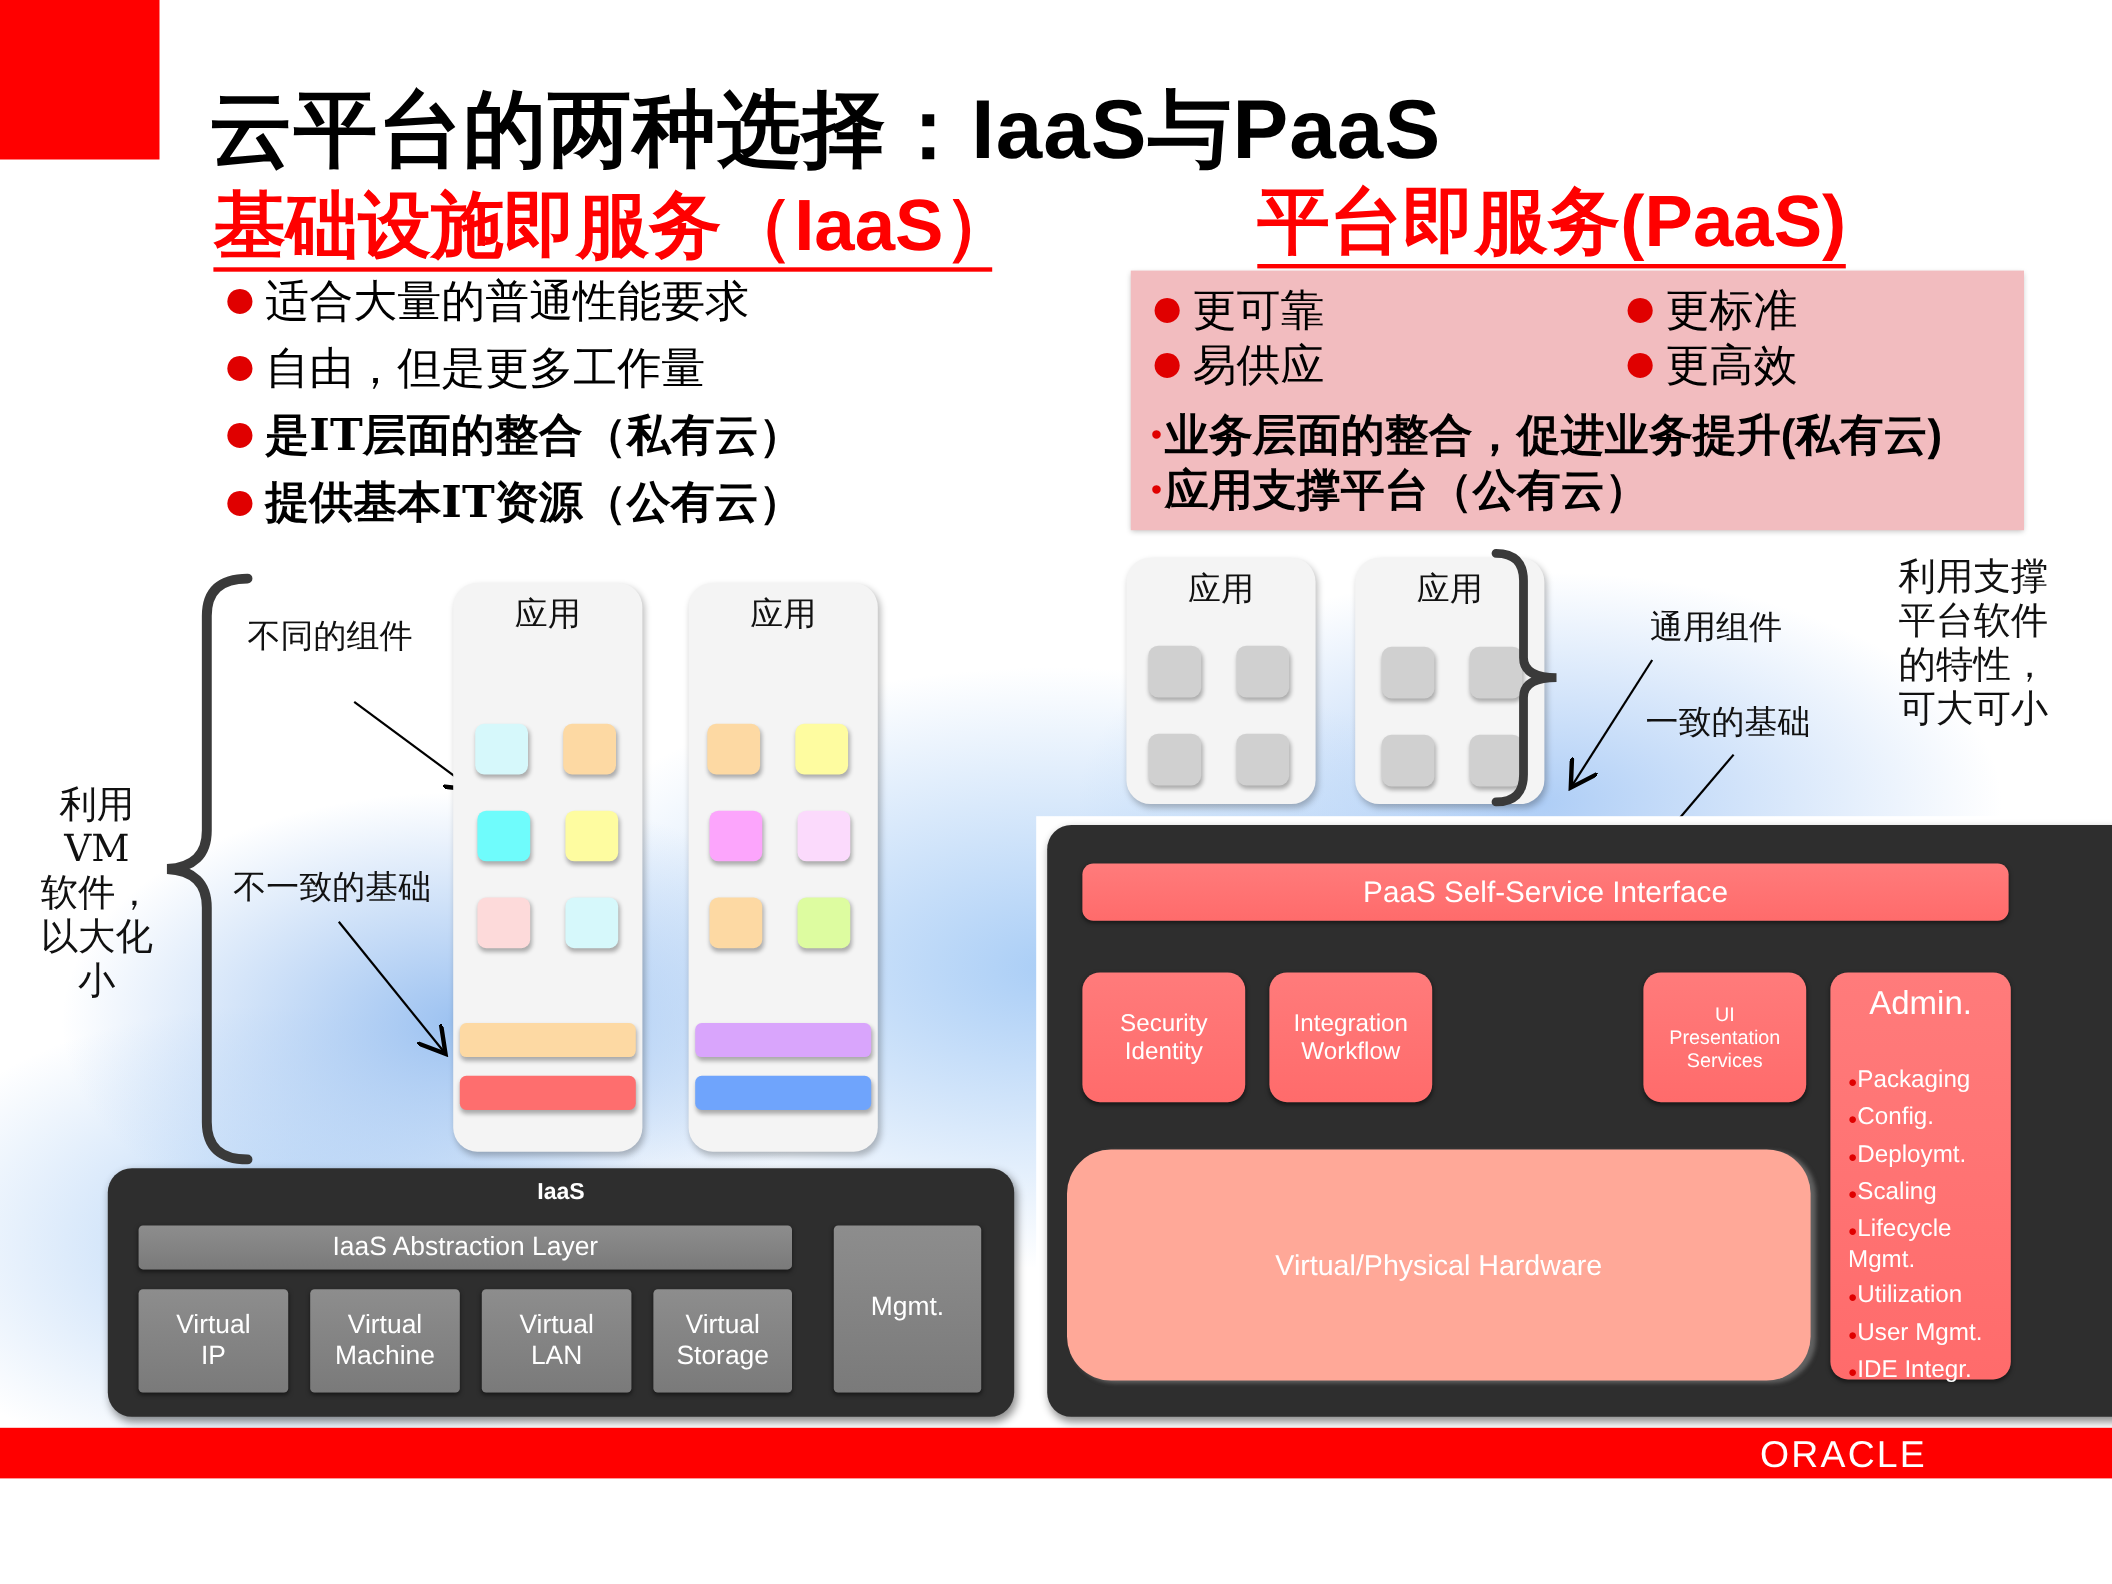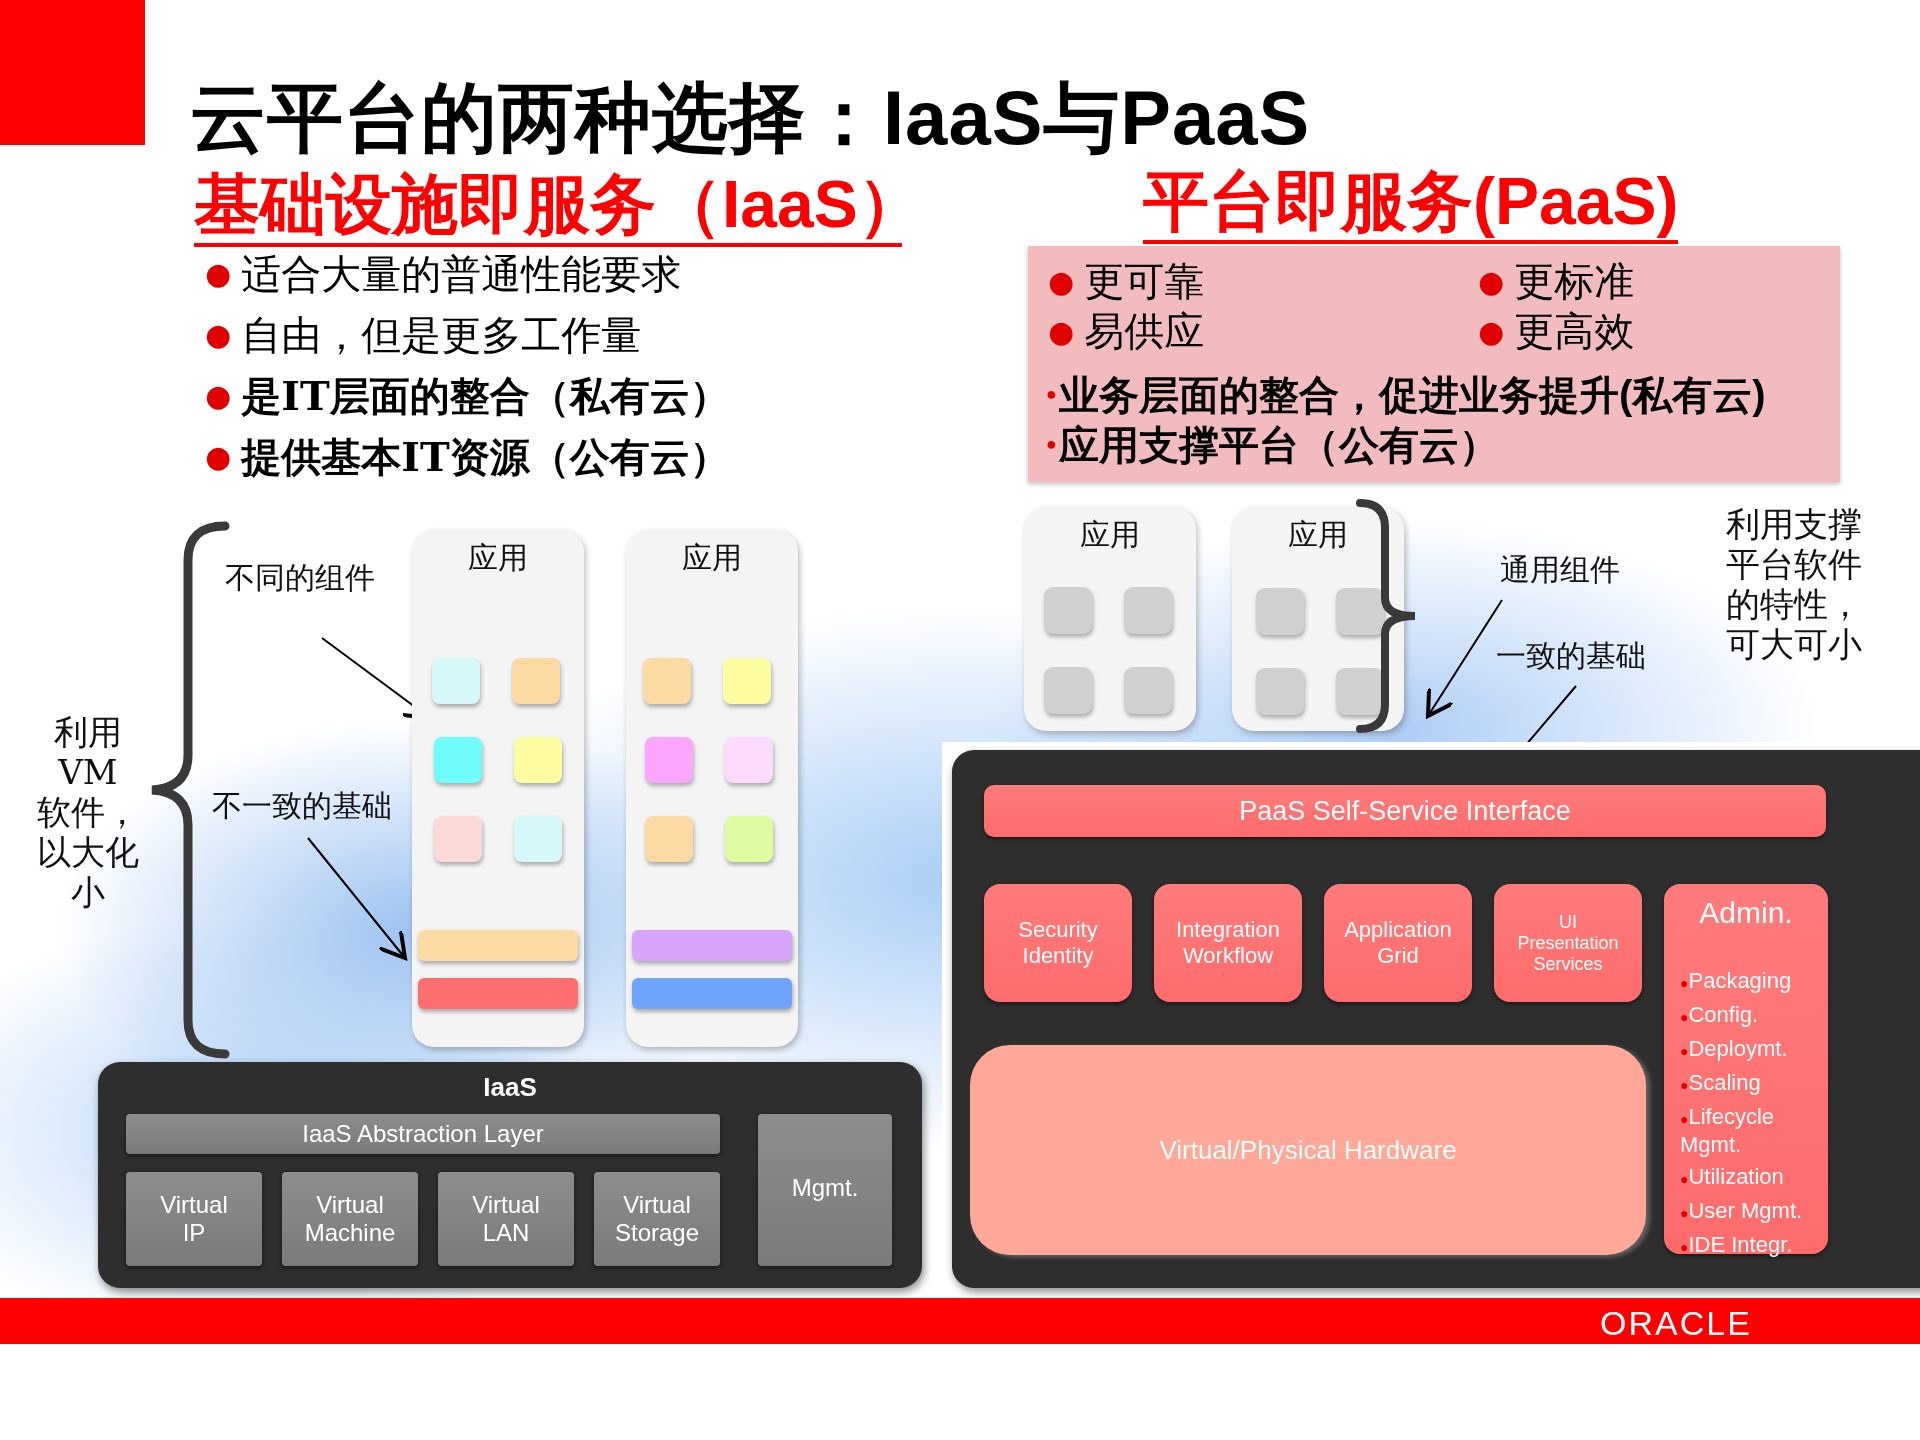--- a/index.html
+++ b/index.html
@@ -106,21 +106,21 @@
   <div class="tile" style="left: 97px; top: 128px; background: rgb(254, 252, 160);"></div>
   <div class="tile" style="left: 19px; top: 207px; background: rgb(252, 165, 252);"></div>
   <div class="tile" style="left: 99px; top: 207px; background: rgb(251, 218, 252);"></div>
   <div class="tile" style="left: 19px; top: 286px; background: rgb(253, 217, 163);"></div>
   <div class="tile" style="left: 99px; top: 286px; background: rgb(221, 252, 160);"></div>
   <div class="bar" style="left: 6px; top: 400px; width: 160px; background: rgb(217, 165, 252);"></div>
   <div class="bar" style="left: 6px; top: 448px; width: 160px; background: rgb(111, 164, 252);"></div>
 </div>
 
 <div class="abs dark-panel" style="left:98px;top:1062px;width:824px;height:226px;">
-  <div class="abs" style="left:0;top:10px;width:824px;text-align:center;color:#fff;font-family:'Liberation Sans',sans-serif;font-weight:bold;font-size:26px;">IaaS</div>
+  <div class="abs" style="left:0;top:10px;width:824px;text-align:center;color:#fff;font-family:'Liberation Sans',sans-serif;font-weight:bold;font-size:21px;">IaaS</div>
   <div class="gray-block" style="left:28px;top:52px;width:594px;height:40px;font-size:24px;">IaaS Abstraction Layer</div>
   <div class="gray-block" style="left:28px;top:110px;width:136px;height:94px;font-size:24px;flex-direction:column;">
       <span>Virtual</span>
       <span>IP</span>
     </div>
   <div class="gray-block" style="left:184px;top:110px;width:136px;height:94px;font-size:24px;flex-direction:column;">
       <span>Virtual</span>
       <span>Machine</span>
     </div>
   <div class="gray-block" style="left:340px;top:110px;width:136px;height:94px;font-size:24px;flex-direction:column;">
@@ -166,24 +166,20 @@
 <div class="abs" style="left:942px;top:742px;width:924px;height:556px;background:#ffffff;"></div>
 <div class="abs dark-panel" style="left:952px;top:750px;width:1000px;height:538px;">
   <div class="red-block" style="left:32px;top:35px;width:842px;height:52px;font-size:27px;border-radius:10px;">PaaS Self-Service Interface</div>
   <div class="red-block" style="left:32px;top:134px;width:148px;height:118px;font-size:22px;flex-direction:column;">
       <span>Security</span>
       <span>Identity</span>
     </div>
   <div class="red-block" style="left:202px;top:134px;width:148px;height:118px;font-size:22px;flex-direction:column;">
       <span>Integration</span>
       <span>Workflow</span>
-    </div>
-  <div class="red-block" style="left:372px;top:134px;width:148px;height:118px;font-size:22px;flex-direction:column;">
-      <span>Application</span>
-      <span>Grid</span>
     </div>
   <div class="red-block" style="left:542px;top:134px;width:148px;height:118px;font-size:18px;flex-direction:column;">
       <span>UI</span>
       <span>Presentation</span>
       <span>Services</span>
     </div>
   <div class="abs" style="left:18px;top:295px;width:676px;height:210px;border-radius:40px;background:#ffa898;box-shadow:4px 2px 4px rgba(120,120,120,0.7);display:flex;align-items:center;justify-content:center;color:#fff;font-family:'Liberation Sans',sans-serif;font-size:26px;">Virtual/Physical Hardware</div>
   <div class="red-block" style="left:712px;top:134px;width:164px;height:370px;display:block;">
     <div style="text-align:center;font-size:30px;padding-top:12px;">Admin.</div>
     <div class="admin-list" style="left:16px;top:52px;text-align:left;margin-top:32px;">

